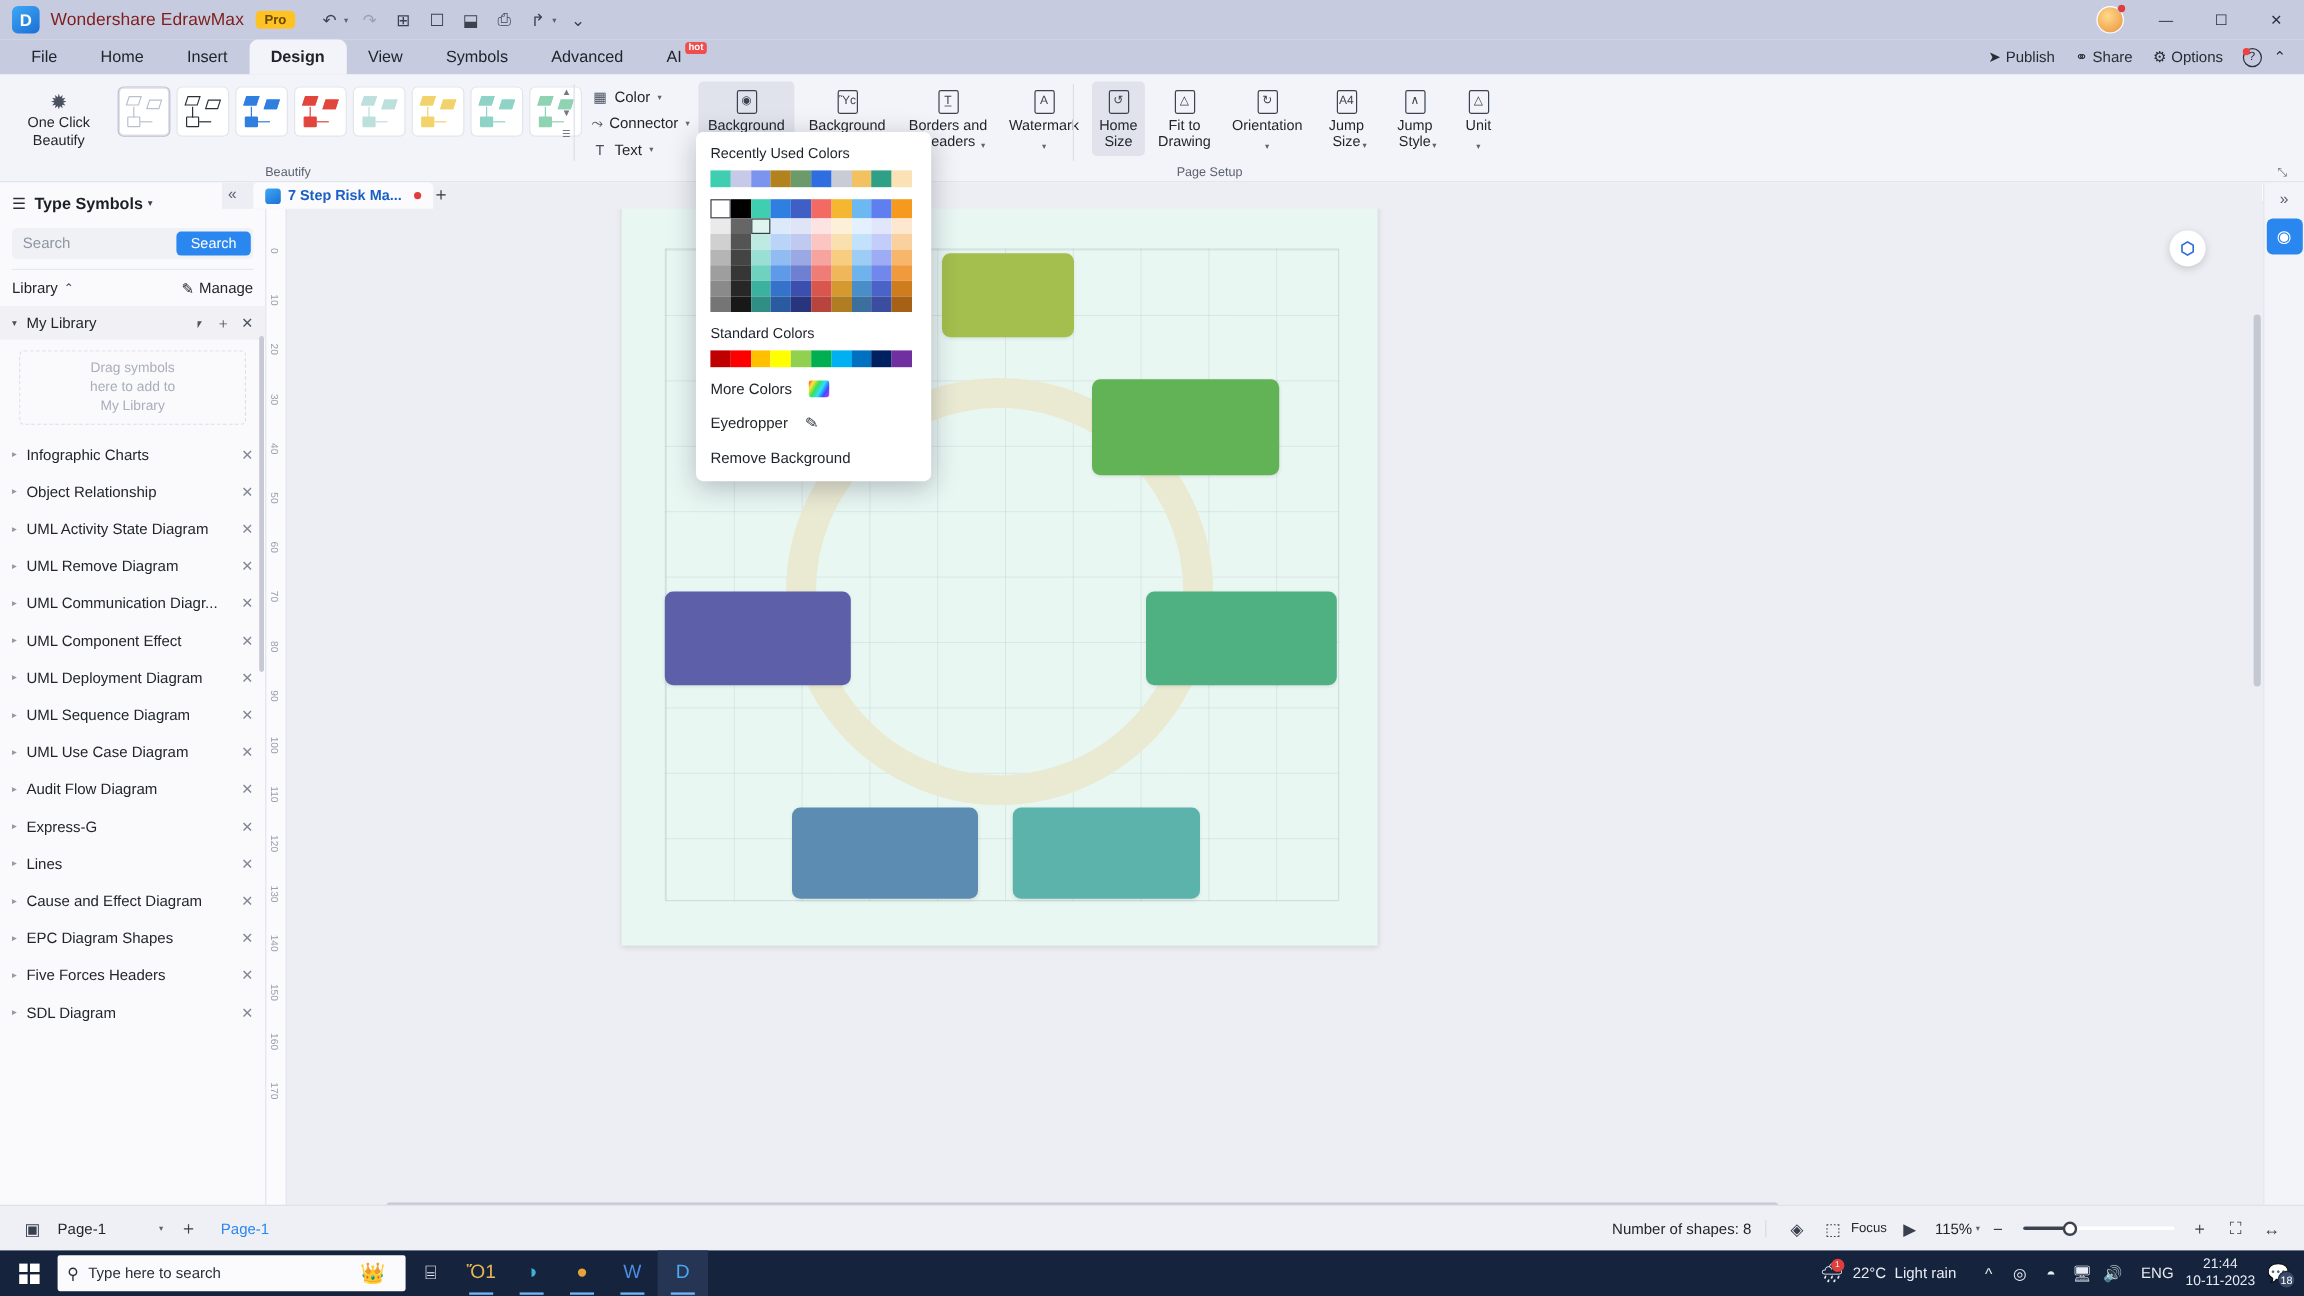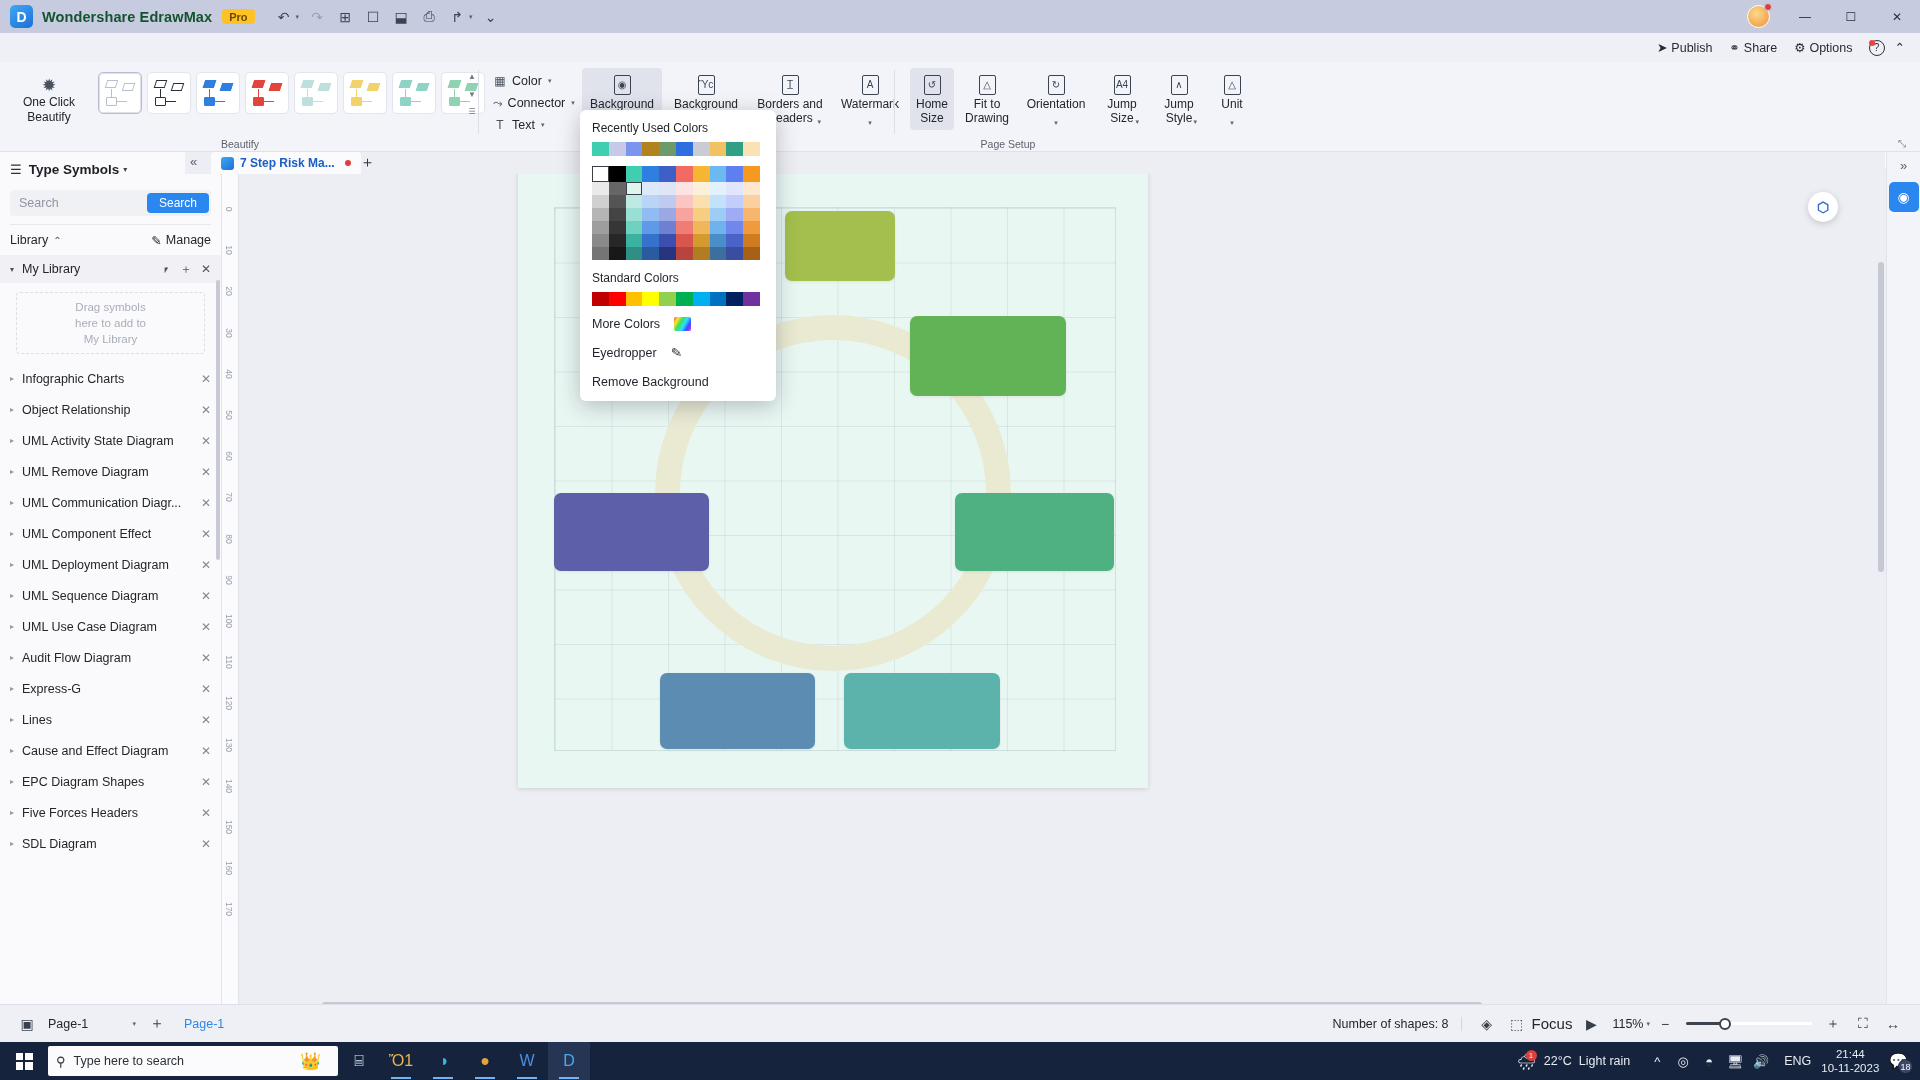--- a/index.html
+++ b/index.html
@@ -17,21 +17,21 @@
   .titlebar {
     position: absolute; left: 0; top: 0; width: 1920px; height: 33px;
     background: #c6cbe0; display: flex; align-items: center; padding-left: 10px;
   }
   .logo-sq {
     width: 23px; height: 23px; border-radius: 5px;
     background: linear-gradient(145deg,#3ea8f5,#1b6fd6);
     display: flex; align-items: center; justify-content: center;
     color: #fff; font-size: 14px; font-weight: bold; flex: none;
   }
-  .app-title { font-weight: bold; font-size: 14.5px; margin-left: 9px; color: #14532d; letter-spacing: .1px;}
+  .app-title { font-weight: normal; font-size: 14.5px; margin-left: 9px; color: #7f1d1d; letter-spacing: .1px;}
   .pro-badge {
     margin-left: 10px; background: #ffc225; color: #6b4a00;
     font-size: 11px; font-weight: bold; padding: 1.5px 7px; border-radius: 4px;
   }
   .qat { display: flex; align-items: center; margin-left: 16px; gap: 2px; }
   .qat-btn {
     width: 26px; height: 24px; display: flex; align-items: center; justify-content: center;
     color: #3c4350; font-size: 14px; border-radius: 3px;
   }
   .qat-btn.dim { color: #9aa1b0; }
@@ -281,21 +281,21 @@
   .pagesel {
     display: flex; align-items: center; width: 100px; height: 24px; font-size: 12.5px; color: #22262b;
     padding: 0 6px;
   }
   .pagesel .car { margin-left: auto; font-size: 7px; color: #5d6573; }
   .sb-plus { width: 30px; text-align: center; font-size: 15px; color: #39404d; }
   .pagetab { font-size: 12.5px; color: #2b87f0; padding: 0 12px; font-weight: 500; }
   .sb-right { margin-left: auto; display: flex; align-items: center; padding-right: 12px; gap: 0; }
   .shapecount { font-size: 12.5px; color: #22262b; padding-right: 12px; border-right: 1px solid #d6d9e2; margin-right: 10px;}
   .sb-r-ico { width: 30px; text-align: center; font-size: 14px; color: #39404d; }
-  .focus-lbl { font-size: 15px; color: #22262b; margin-right: 4px; }
+  .focus-lbl { font-size: 11px; color: #22262b; margin-right: 4px; }
   .zoomval { font-size: 12.5px; color: #22262b; margin: 0 3px 0 6px; }
   .zoomslider {
     width: 126px; height: 16px; position: relative; margin: 0 6px; display: flex; align-items: center;
   }
   .zs-track { position: absolute; left: 0; right: 0; height: 3px; background: #ffffff; border-radius: 2px; }
   .zs-fill { position: absolute; left: 0; width: 38px; height: 3px; background: #3b4350; border-radius: 2px; }
   .zs-knob {
     position: absolute; left: 33px; width: 12px; height: 12px; border-radius: 50%;
     background: #fff; border: 2px solid #3b4350;
   }
@@ -367,20 +367,30 @@
       </div>
     <div class="avatar-tb"></div>
     <div class="avatar-dot"></div>
     <div class="win-ctrls" id="winctrls">
         <span class="win-btn">—</span>
         <span class="win-btn">☐</span>
         <span class="win-btn close">✕</span>
       </div>
   </div>
 
+  <div class="menubar" id="menubar">
+      <div class="mtab">File</div>
+      <div class="mtab">Home</div>
+      <div class="mtab">Insert</div>
+      <div class="mtab active">Design</div>
+      <div class="mtab">View</div>
+      <div class="mtab">Symbols</div>
+      <div class="mtab">Advanced</div>
+      <div class="mtab">AI<span class="ai-hot">hot</span></div>
+    </div>
   <div class="menu-right" id="menuright" style="top:33px;">
       <span class="mr-item">
         <span>➤</span>
         <span>Publish</span>
       </span>
       <span class="mr-item">
         <span>⚭</span>
         <span>Share</span>
       </span>
       <span class="mr-item">

